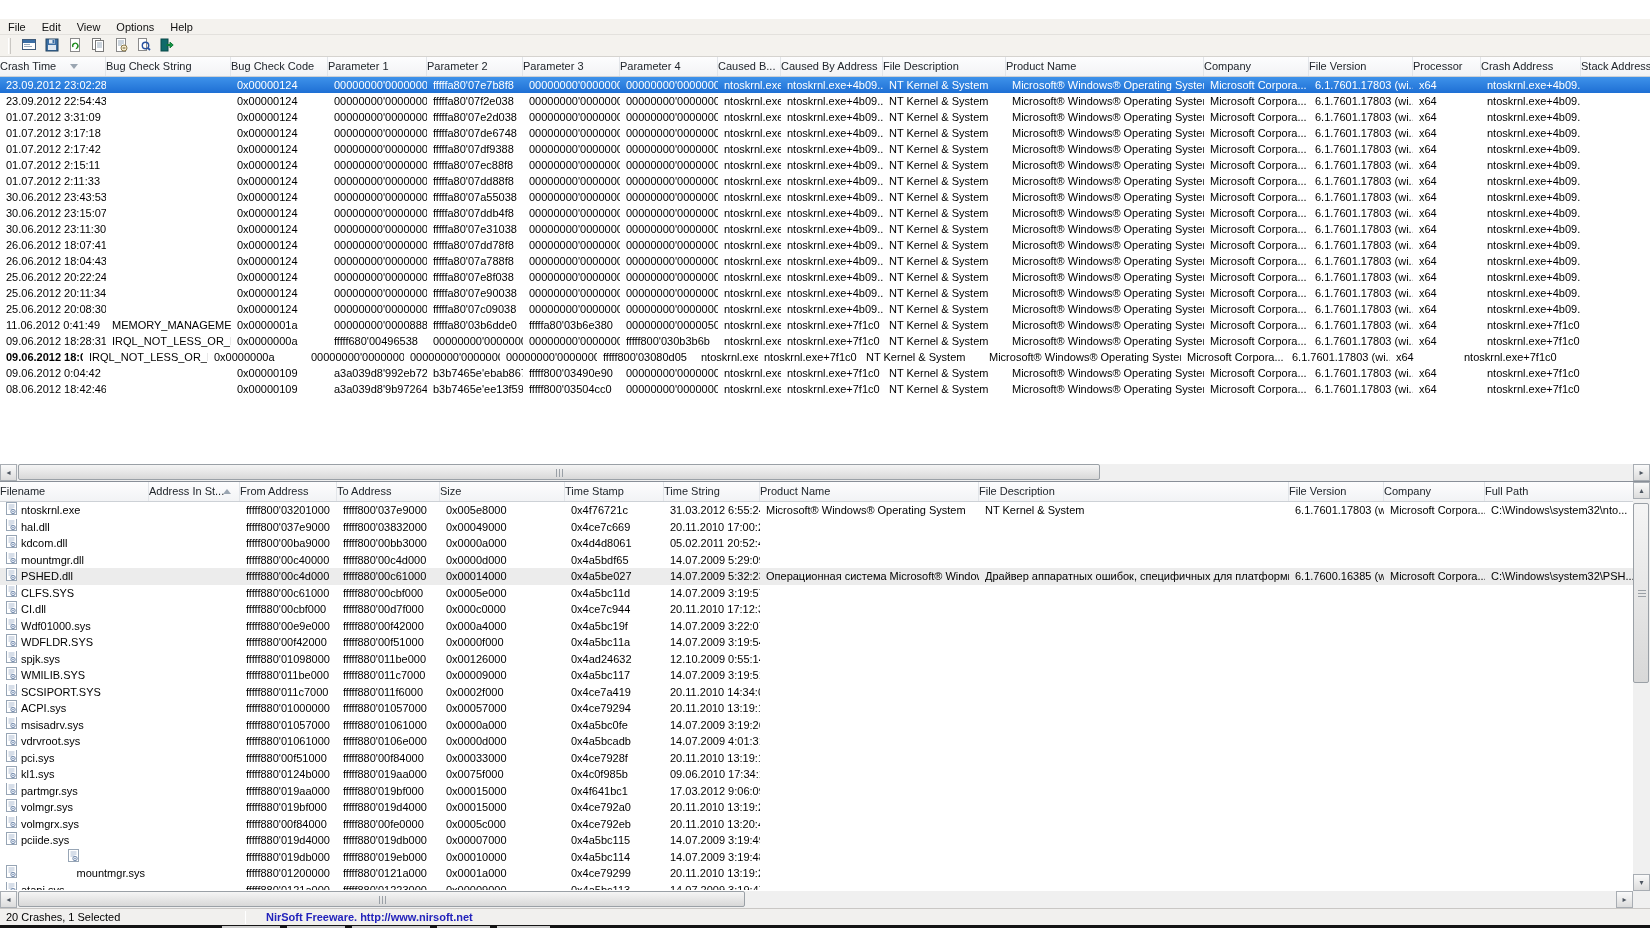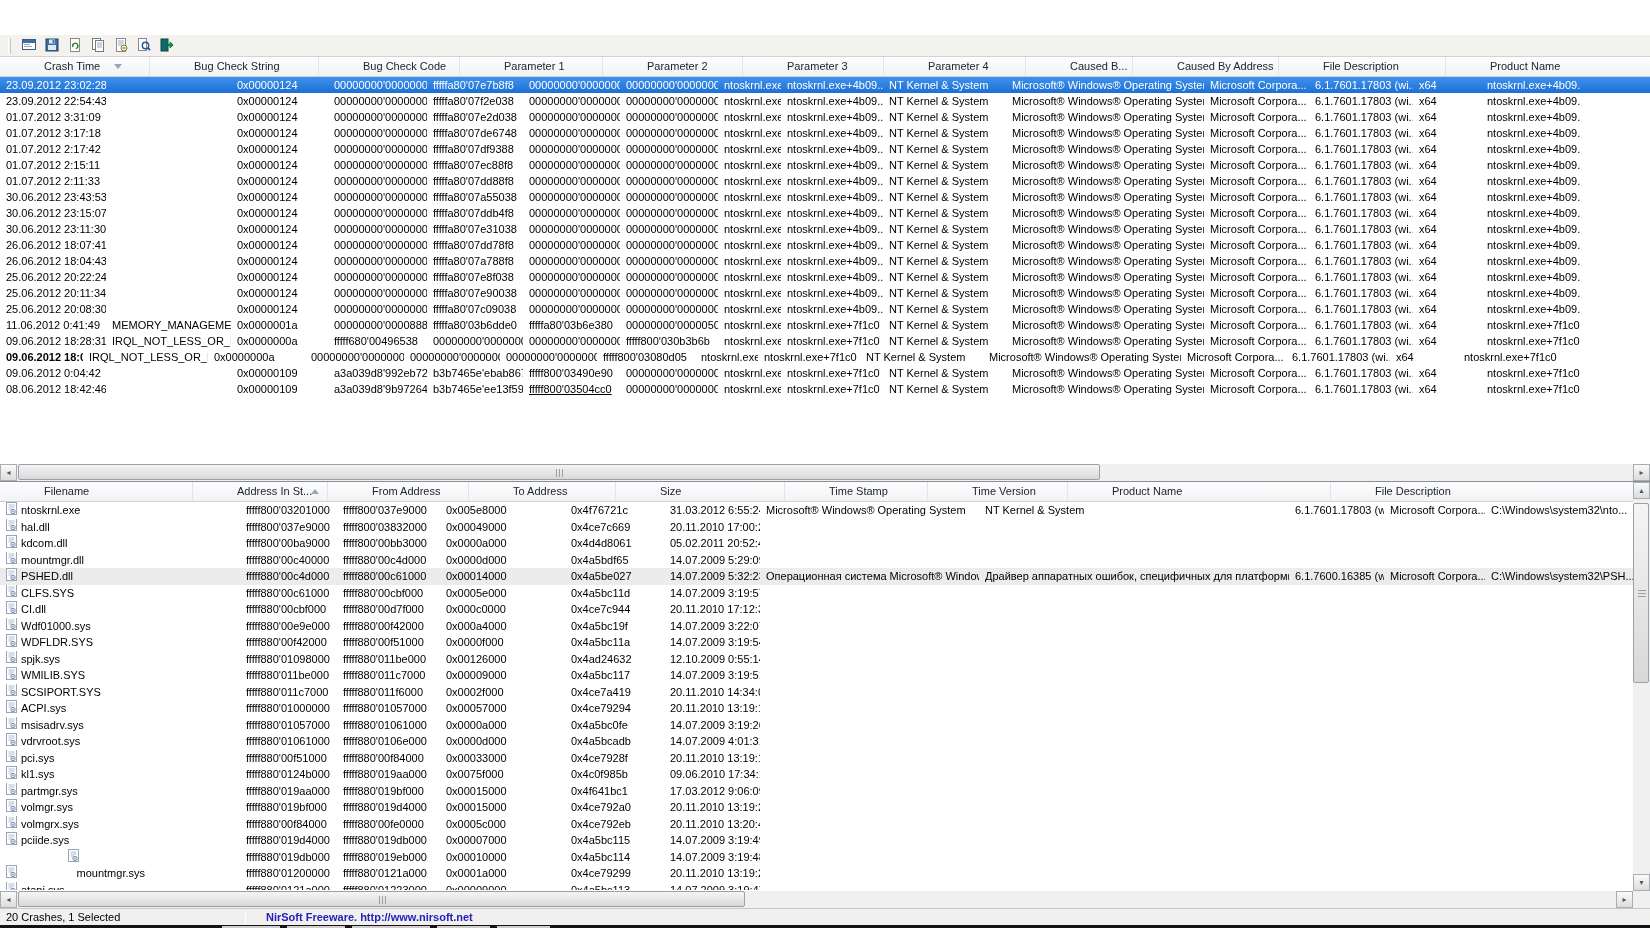--- a/index.html
+++ b/index.html
@@ -29,21 +29,21 @@
   #toolbar .grip{width:3px;height:16px;border-left:1px solid #fff;border-right:1px solid #c9c7c3;margin-right:6px;}
   .tbtn{width:23px;height:20px;display:flex;align-items:center;justify-content:center;}
 
   
   .pane{position:absolute;left:0;width:1650px;background:#fff;overflow:hidden;}
   #pane-top{top:57px;height:407px;}
   #pane-bottom{top:481px;height:410px;border-top:1px solid #898f98;box-shadow:inset 0 1px 0 #fff;}
   .lv-head{display:flex;height:20px;background:linear-gradient(#fdfdfe,#f2f3f5);
     border-bottom:1px solid #cdd1d6;white-space:nowrap;}
   .lv-hcell{flex:0 0 auto;padding:3px 4px 0 0;color:#21262c;border-right:1px solid #e2e5e9;
-    position:relative;white-space:nowrap;overflow:hidden;margin-left:44px;}
+    position:relative;white-space:nowrap;overflow:hidden;}
   .lv-body{overflow:hidden;position:relative;width:1680px;}
   .lv-row{display:flex;white-space:nowrap;color:#000;}
   .lv-cell{flex:0 0 auto;padding:0 4px 0 6px;overflow:hidden;display:flex;align-items:center;}
   .lv-cell svg{margin-right:4px;flex:0 0 auto;}
   .lv-row.selected{background:linear-gradient(#3e92ea,#1e6fd4);color:#fff;}
   .lv-row.hl{background:#ececec;}
   .sort-down{width:0;height:0;border-left:4px solid transparent;border-right:4px solid transparent;
     border-top:5px solid #9aa5b1;position:absolute;top:7px;}
   .sort-up{width:0;height:0;border-left:4px solid transparent;border-right:4px solid transparent;
     border-bottom:5px solid #9aa5b1;position:absolute;top:7px;}
@@ -69,20 +69,27 @@
   
   #taskstrip{left:0;top:925px;width:1650px;height:3px;background:#141414;}
   #taskstrip span{position:absolute;top:1px;height:2px;background:#cfcfcf;}
 </style>
 </head>
 <body>
 
 <div id="window">
 
 
+  <div id="menubar" class="abs">
+      <div class="menu-item">File</div>
+      <div class="menu-item">Edit</div>
+      <div class="menu-item">View</div>
+      <div class="menu-item">Options</div>
+      <div class="menu-item">Help</div>
+    </div>
 
   <div id="toolbar" class="abs">
       <div class="grip"></div>
       <div class="tbtn">
         <span><svg width="16" height="16">
             <rect x="1.5" y="2.5" width="13" height="10" fill="#fff" stroke="#405a78"></rect>
             <rect x="2" y="3" width="12" height="3" fill="#3a6ea5"></rect>
             <rect x="3" y="7" width="6" height="1" fill="#9ab"></rect>
             <rect x="3" y="9" width="8" height="1" fill="#9ab"></rect>
           </svg></span>
@@ -1112,21 +1119,21 @@
           </div>
           <div class="lv-cell" style="width: 97px;">
             <span>0x00000109</span>
           </div>
           <div class="lv-cell" style="width: 99px;">
             <span>a3a039d8'9b972641</span>
           </div>
           <div class="lv-cell" style="width: 96px;">
             <span>b3b7465e'ee13f597</span>
           </div>
-          <div class="lv-cell" style="width: 97px; text-decoration: underline;">
+          <div class="lv-cell" style="width: 97px;">
             <span>fffff800'03504cc0</span>
           </div>
           <div class="lv-cell" style="width: 98px;">
             <span>00000000'00000001</span>
           </div>
           <div class="lv-cell" style="width: 63px;">
             <span>ntoskrnl.exe</span>
           </div>
           <div class="lv-cell" style="width: 102px;">
             <span>ntoskrnl.exe+7f1c0</span>
@@ -1165,21 +1172,21 @@
   </div>
 
   <div id="pane-bottom" class="pane">
       <div class="lv-head">
         <div class="lv-hcell" style="width: 149px;"><span>Filename</span></div>
         <div class="lv-hcell" style="width: 91px;"><span>Address In St...</span><span class="sort-up" style="right: 8px;"></span></div>
         <div class="lv-hcell" style="width: 97px;"><span>From Address</span></div>
         <div class="lv-hcell" style="width: 103px;"><span>To Address</span></div>
         <div class="lv-hcell" style="width: 125px;"><span>Size</span></div>
         <div class="lv-hcell" style="width: 99px;"><span>Time Stamp</span></div>
-        <div class="lv-hcell" style="width: 96px;"><span>Time Version</span></div>
+        <div class="lv-hcell" style="width: 96px;"><span>Time String</span></div>
         <div class="lv-hcell" style="width: 219px;"><span>Product Name</span></div>
         <div class="lv-hcell" style="width: 310px;"><span>File Description</span></div>
         <div class="lv-hcell" style="width: 95px;"><span>File Version</span></div>
         <div class="lv-hcell" style="width: 101px;"><span>Company</span></div>
         <div class="lv-hcell" style="width: 200px;"><span>Full Path</span></div>
       </div>
       <div class="lv-body" style="height: 388px;">
         <div class="lv-row" style="height: 16.5px; line-height: 16.5px;">
           <div class="lv-cell" style="width: 149px;">
             <span><svg width="11" height="13">

